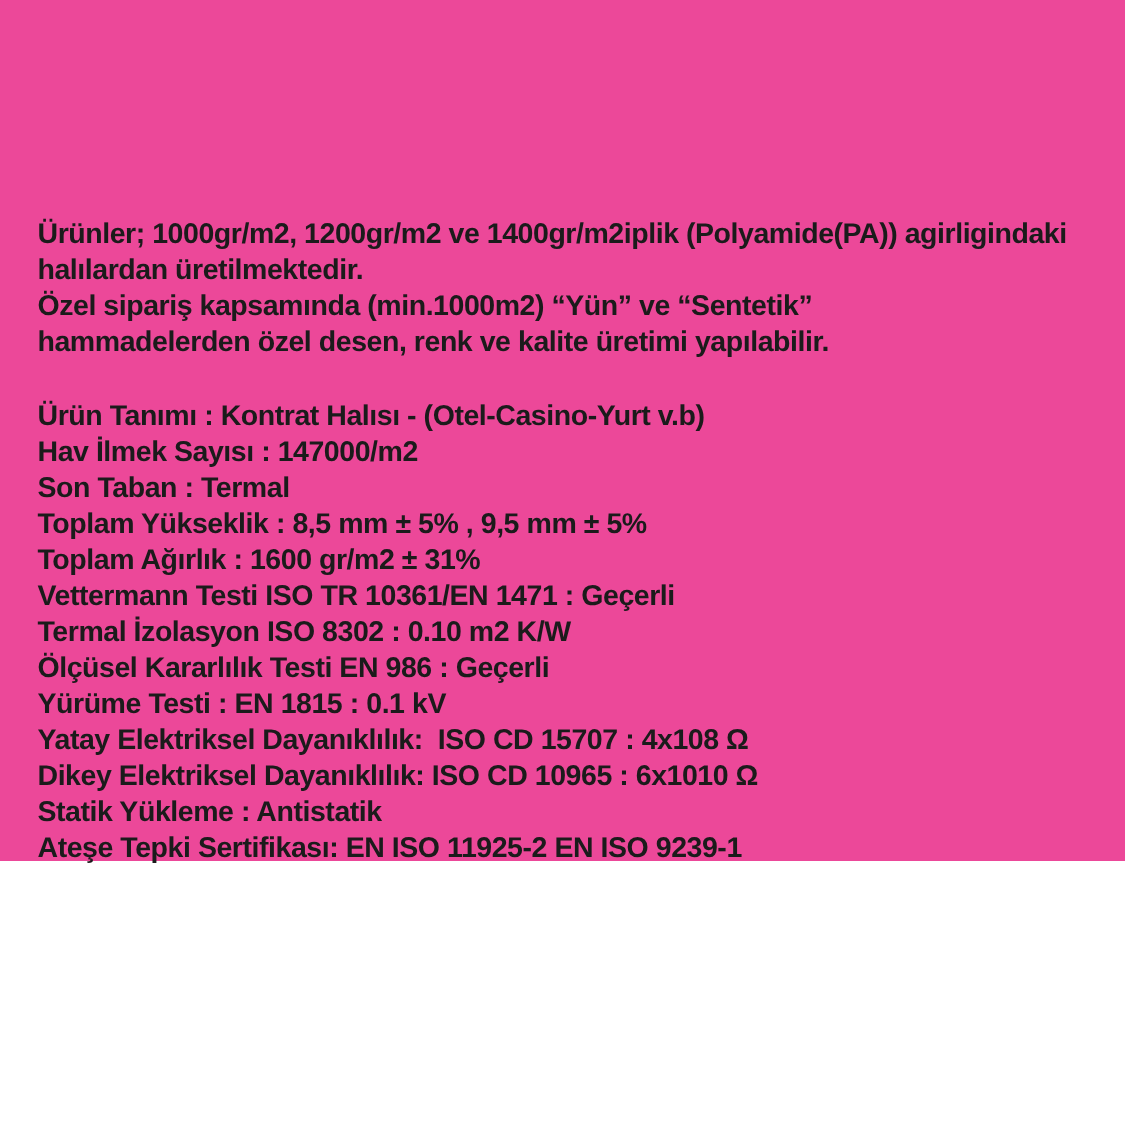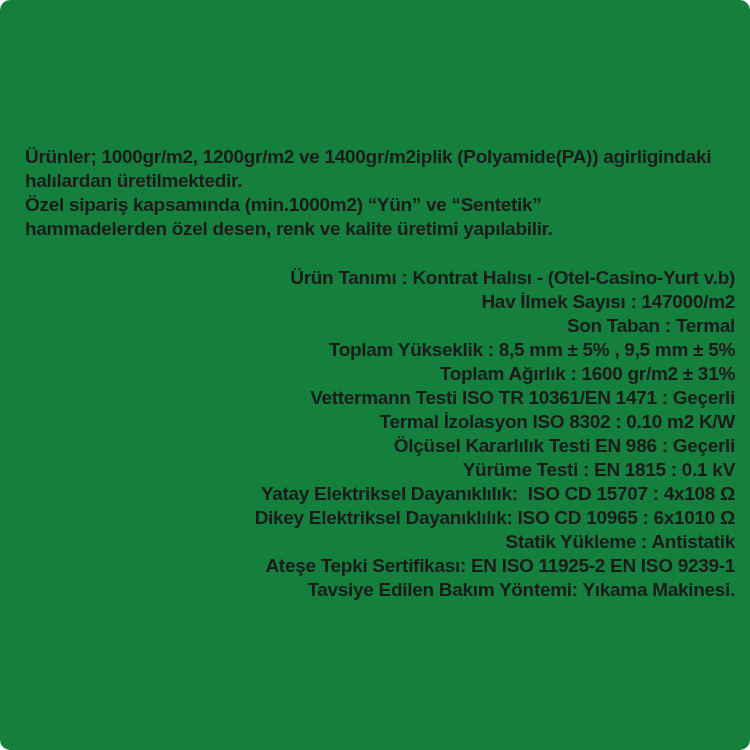--- a/index.html
+++ b/index.html
@@ -8,42 +8,40 @@
     width: 750px;
     height: 750px;
     background: #ffffff;
     overflow: hidden;
   }
   .page {
     position: absolute;
     left: 0;
     top: 0;
     width: 750px;
-    height: 750px;
-    background: #15803d;
-    border-radius: 10px;
+    height: 574px;
+    background: #ec4899;
   }
   .text-block {
     position: absolute;
     left: 25px;
     top: 145px;
     right: 15px;
     font-family: "Liberation Sans", "DejaVu Sans", sans-serif;
     font-weight: 700;
     font-size: 19px;
     line-height: 24px;
     letter-spacing: -0.3px;
     color: #1b1b1b;
   }
   .line {
     white-space: pre;
   }
   .specs-block {
     margin-top: 25px;
-    text-align: right;
   }
 </style>
 </head>
 <body>
 
 <div class="page">
   <div class="text-block">
 
     <div class="intro-block">
       <div class="line">Ürünler; 1000gr/m2, 1200gr/m2 ve 1400gr/m2iplik (Polyamide(PA)) agirligindaki</div>
@@ -59,17 +57,16 @@
       <div class="line">Toplam Yükseklik : 8,5 mm ± 5% , 9,5 mm ± 5%</div>
       <div class="line">Toplam Ağırlık : 1600 gr/m2 ± 31%</div>
       <div class="line">Vettermann Testi ISO TR 10361/EN 1471 : Geçerli</div>
       <div class="line">Termal İzolasyon ISO 8302 : 0.10 m2 K/W</div>
       <div class="line">Ölçüsel Kararlılık Testi EN 986 : Geçerli</div>
       <div class="line">Yürüme Testi : EN 1815 : 0.1 kV</div>
       <div class="line">Yatay Elektriksel Dayanıklılık:  ISO CD 15707 : 4x108 Ω</div>
       <div class="line">Dikey Elektriksel Dayanıklılık: ISO CD 10965 : 6x1010 Ω</div>
       <div class="line">Statik Yükleme : Antistatik</div>
       <div class="line">Ateşe Tepki Sertifikası: EN ISO 11925-2 EN ISO 9239-1</div>
-      <div class="line">Tavsiye Edilen Bakım Yöntemi: Yıkama Makinesi.</div>
     </div>
 
   </div>
 </div>
 
 </body></html>

